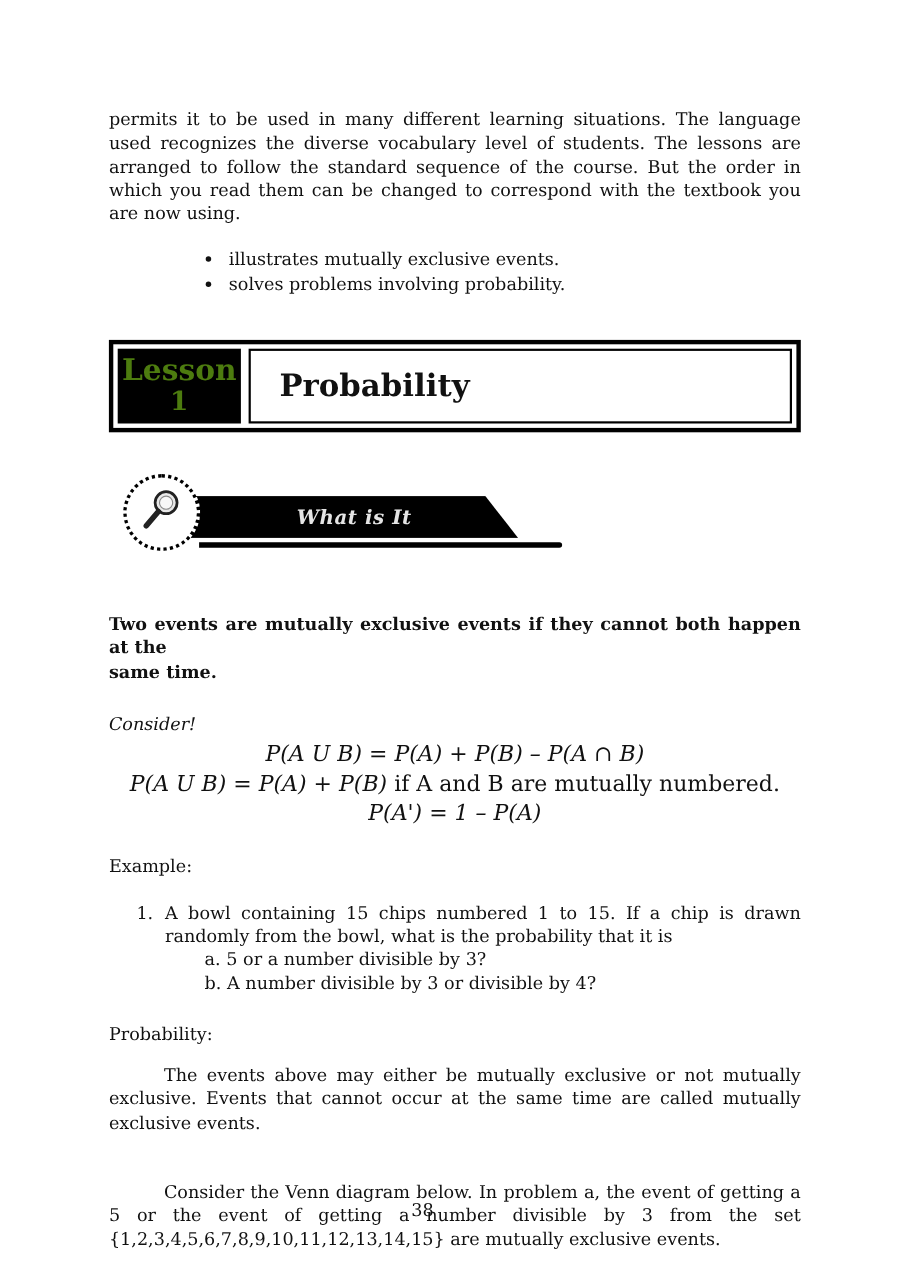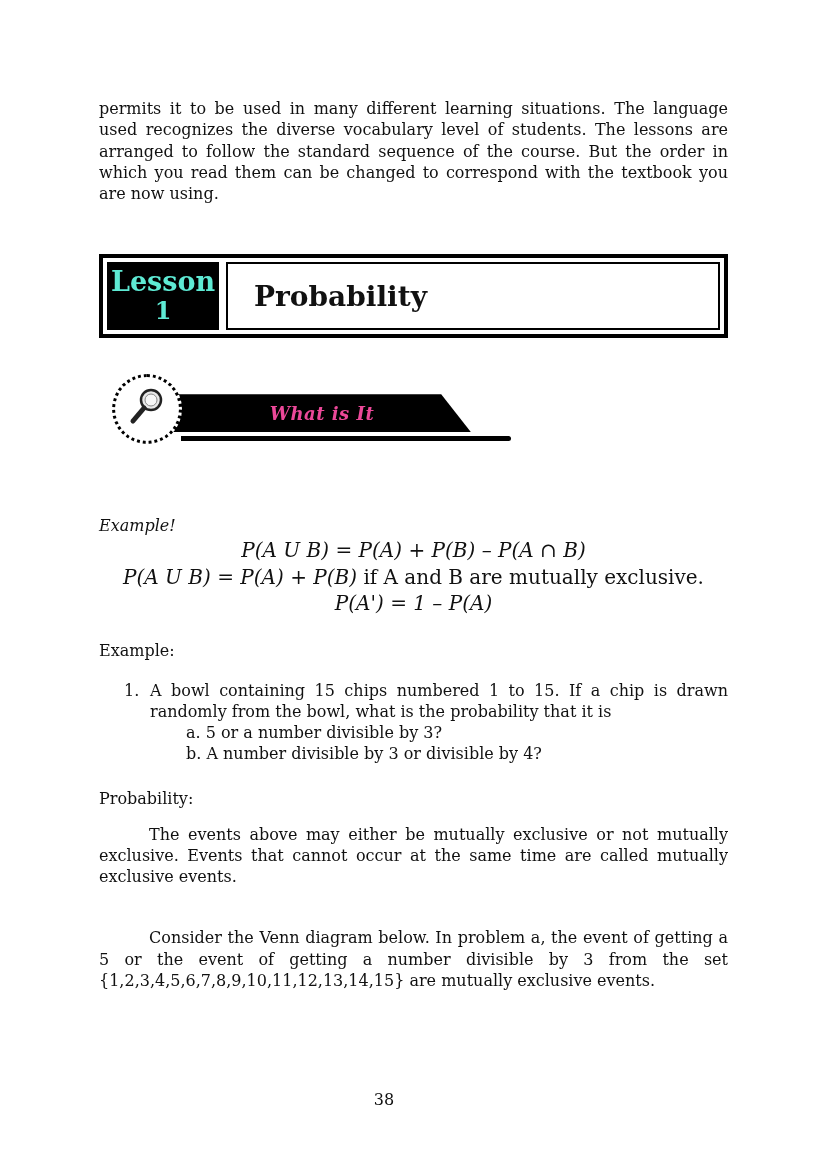--- a/index.html
+++ b/index.html
@@ -15,20 +15,21 @@
     position: relative;
     overflow: hidden;
   }
   .page {
     box-sizing: border-box;
     width: 828px;
     height: 1137px;
     padding: 98px 100px 0 99px;
     display: flex;
     flex-direction: column;
+    justify-content: space-between;
   }
   .body-text {
     font-size: 16px;
     line-height: 1.33;
   }
   .justify { text-align: justify; }
   .para { margin: 0 0 13px 0; }
 
   .objectives-list {
     list-style: disc;
@@ -46,21 +47,21 @@
     background: #fff;
     padding: 4px;
     height: 84px;
     box-sizing: border-box;
     display: flex;
     align-items: stretch;
   }
   .lesson-cell {
     width: 112px;
     background: #000;
-    color: #5eead4;
+    color: #4d7c0f;
     display: flex;
     flex-direction: column;
     align-items: center;
     justify-content: center;
     font-weight: bold;
     flex-shrink: 0;
   }
   .lesson-cell .lesson-word { font-size: 27px; line-height: 1.05; }
   .lesson-cell .lesson-num  { font-size: 24px; line-height: 1.15; }
   .lesson-title-cell {
@@ -99,21 +100,21 @@
   }
   .wi-banner {
     position: absolute;
     left: 74px;
     top: 22px;
     width: 298px;
     height: 38px;
     background: #000000;
     clip-path: polygon(0 0, 90% 0, 100% 100%, 0 100%);
     z-index: 1;
-    color: #ec4899;
+    color: #e5e5e5;
     display: flex;
     align-items: center;
     justify-content: center;
     font-weight: bold;
     font-style: italic;
     font-size: 18px;
     letter-spacing: 0.5px;
   }
   .wi-underline {
     position: absolute;
@@ -166,20 +167,24 @@
   }
 </style>
 </head>
 <body>
 
 <div class="page">
 
   <p class="body-text para justify">permits it to be used in many different learning situations. The language used recognizes the diverse vocabulary level of students. The lessons are arranged to follow the standard sequence of the course. But the order in which you read them can be changed to correspond with the textbook you are now using.</p>
 
 
+  <ul class="objectives-list">
+    <li>illustrates mutually exclusive events.</li>
+    <li>solves problems involving probability.</li>
+  </ul>
 
   <div class="lesson-banner">
     <div class="lesson-cell">
       <span class="lesson-word">Lesson</span>
       <span class="lesson-num">1</span>
     </div>
     <div class="lesson-title-cell">
       <span class="lesson-title">Probability</span>
     </div>
   </div>
@@ -193,26 +198,30 @@
         <svg width="44" height="44" viewBox="0 0 44 44">
           <circle cx="26" cy="15" r="10" fill="#e8e8e8" stroke="#222" stroke-width="2.5"></circle>
           <circle cx="26" cy="15" r="6" fill="#f7f7f7" stroke="#888" stroke-width="1"></circle>
           <line x1="19" y1="23" x2="8" y2="36" stroke="#222" stroke-width="5" stroke-linecap="round"></line>
         </svg>
       </span>
     </div>
     <div class="wi-underline"></div>
   </div>
 
-
-  <div class="remember">Example!</div>
+  <div class="definition justify">
+    <div>Two events are mutually exclusive events if they cannot both happen at the</div>
+    <div>same time.</div>
+  </div>
+
+  <div class="remember">Consider!</div>
 
   <div class="formulas">
     <div class="formula-math">P(A U B) = P(A) + P(B) – P(A ∩ B)</div>
-    <div><span class="formula-math">P(A U B) = P(A) + P(B)</span><span> if A and B are mutually exclusive.</span></div>
+    <div><span class="formula-math">P(A U B) = P(A) + P(B)</span><span> if A and B are mutually numbered.</span></div>
     <div class="formula-math">P(A') = 1 – P(A)</div>
   </div>
 
   <div class="example-label">Example:</div>
 
   <div class="example-item">
     <span class="item-number">1.</span>
     <div class="item-body">
       <span>A bowl containing 15 chips numbered 1 to 15. If a chip is drawn randomly from the bowl, what is the probability that it is</span>
       <div class="sub-items">

